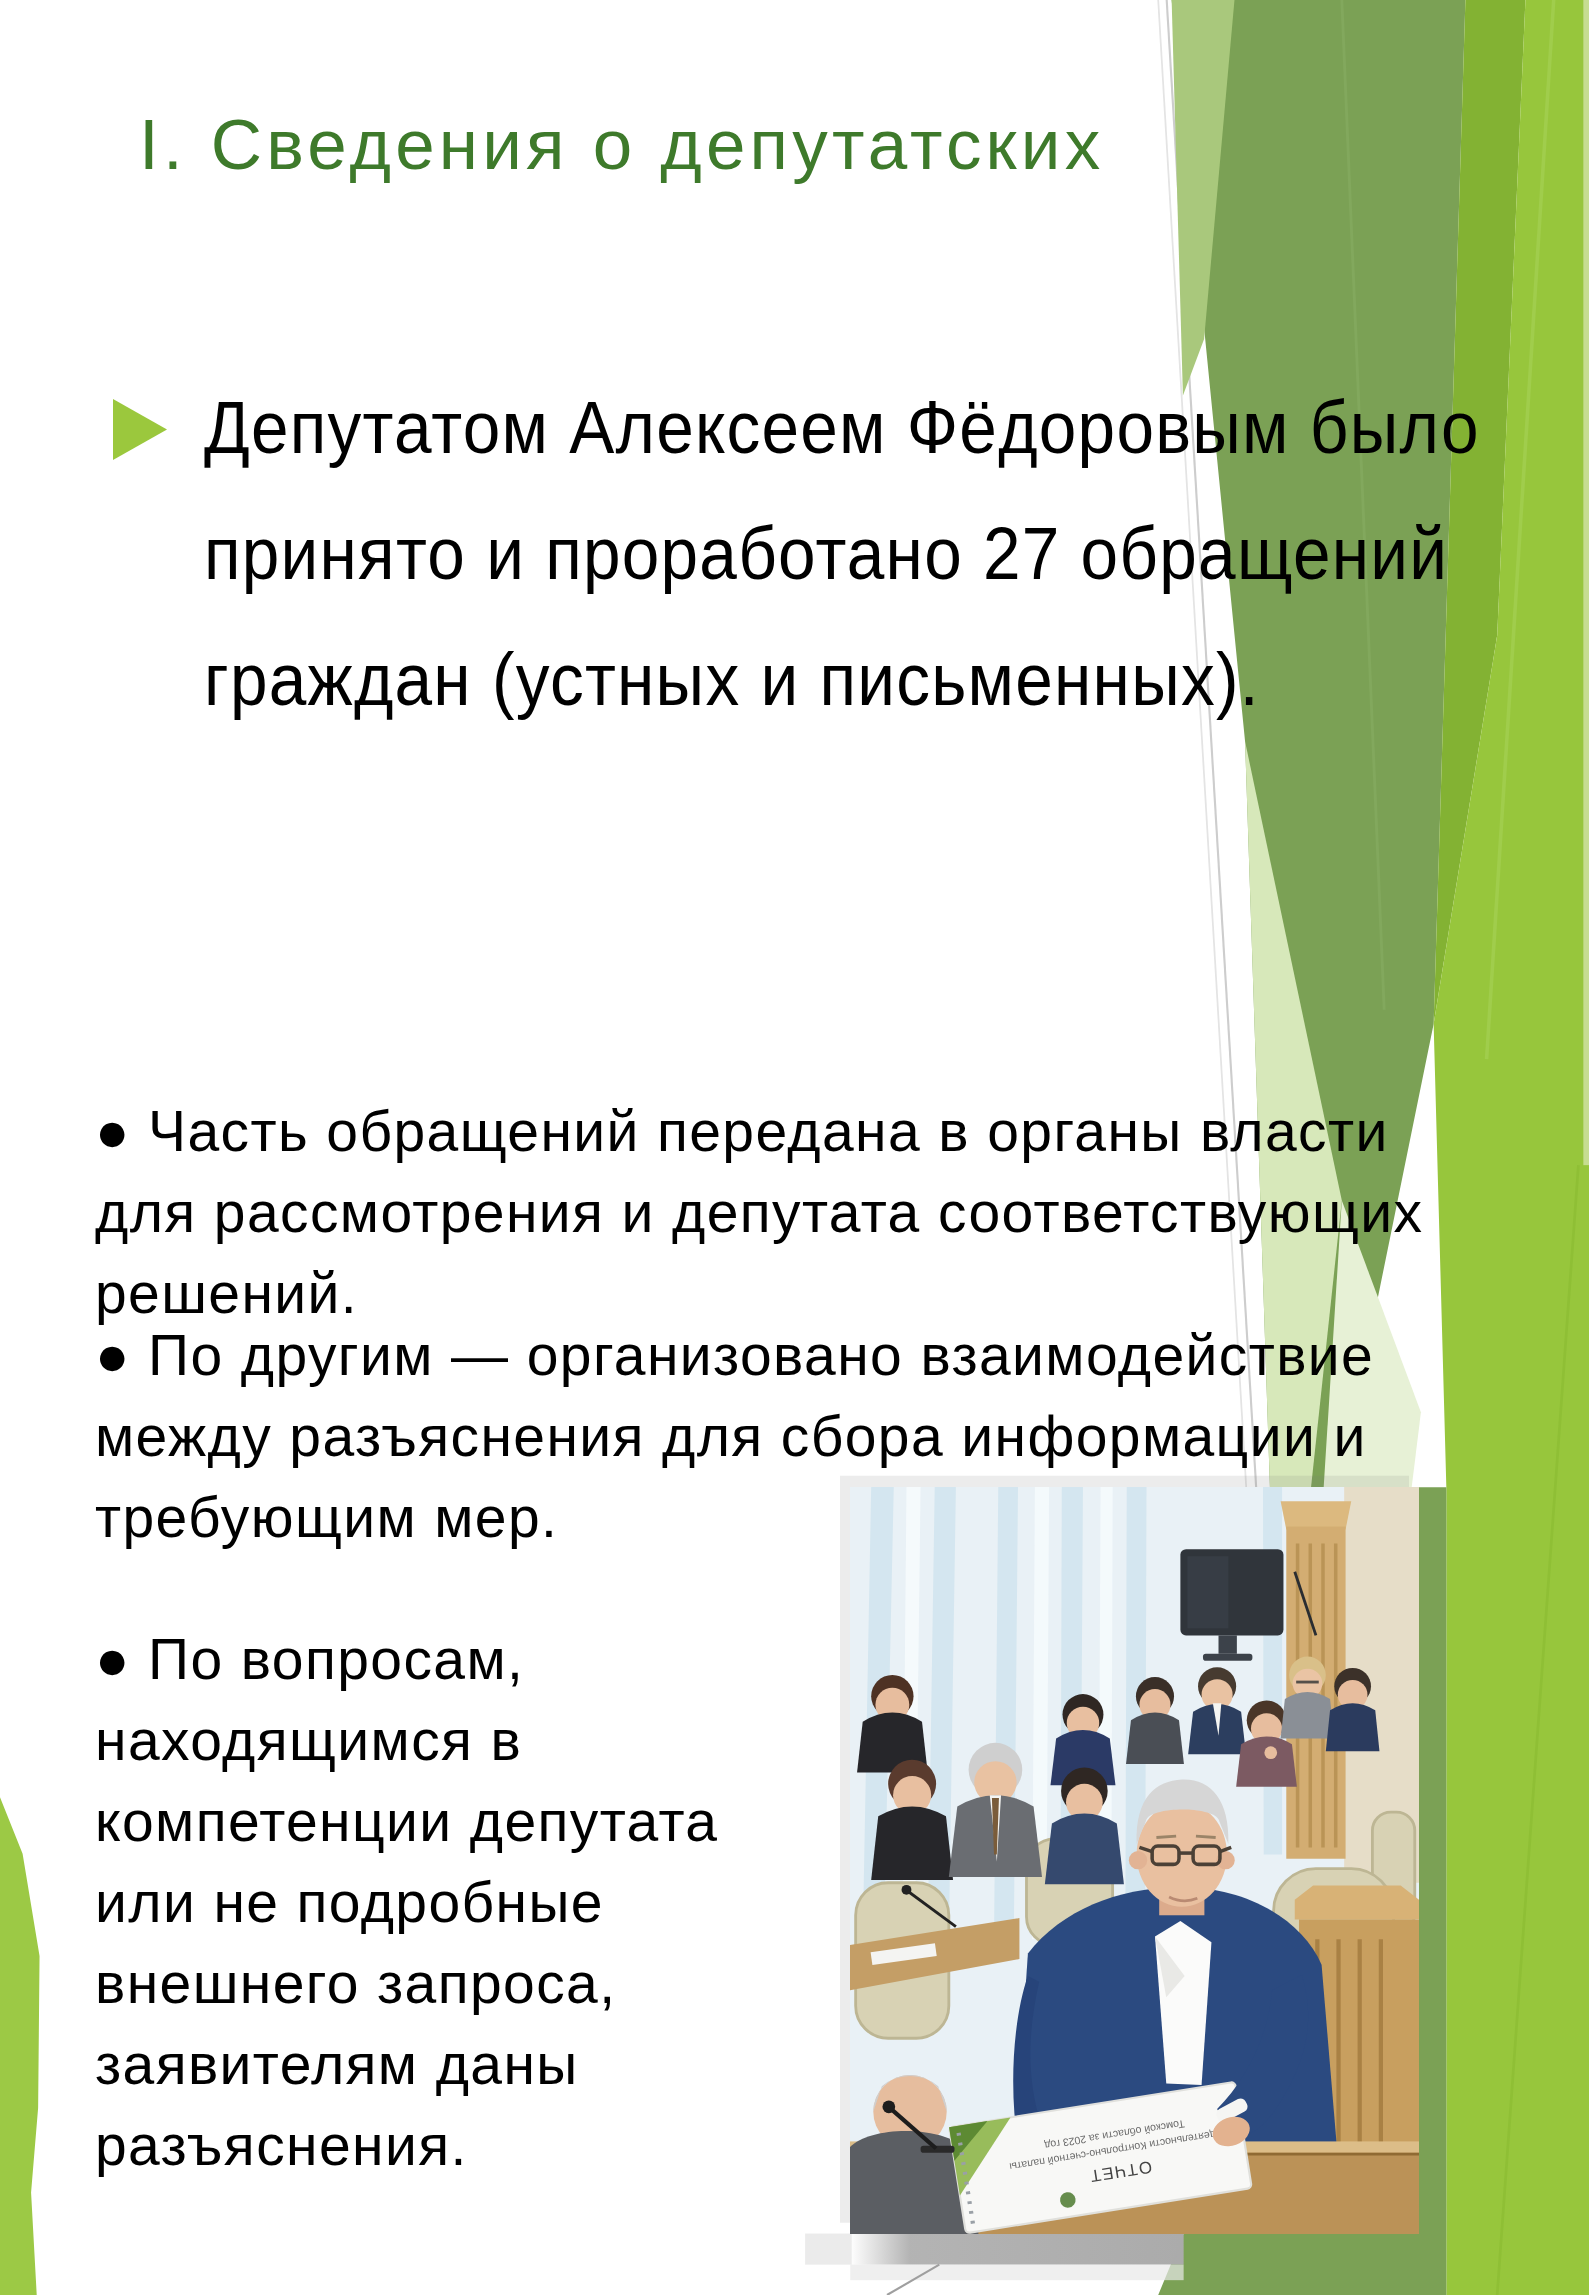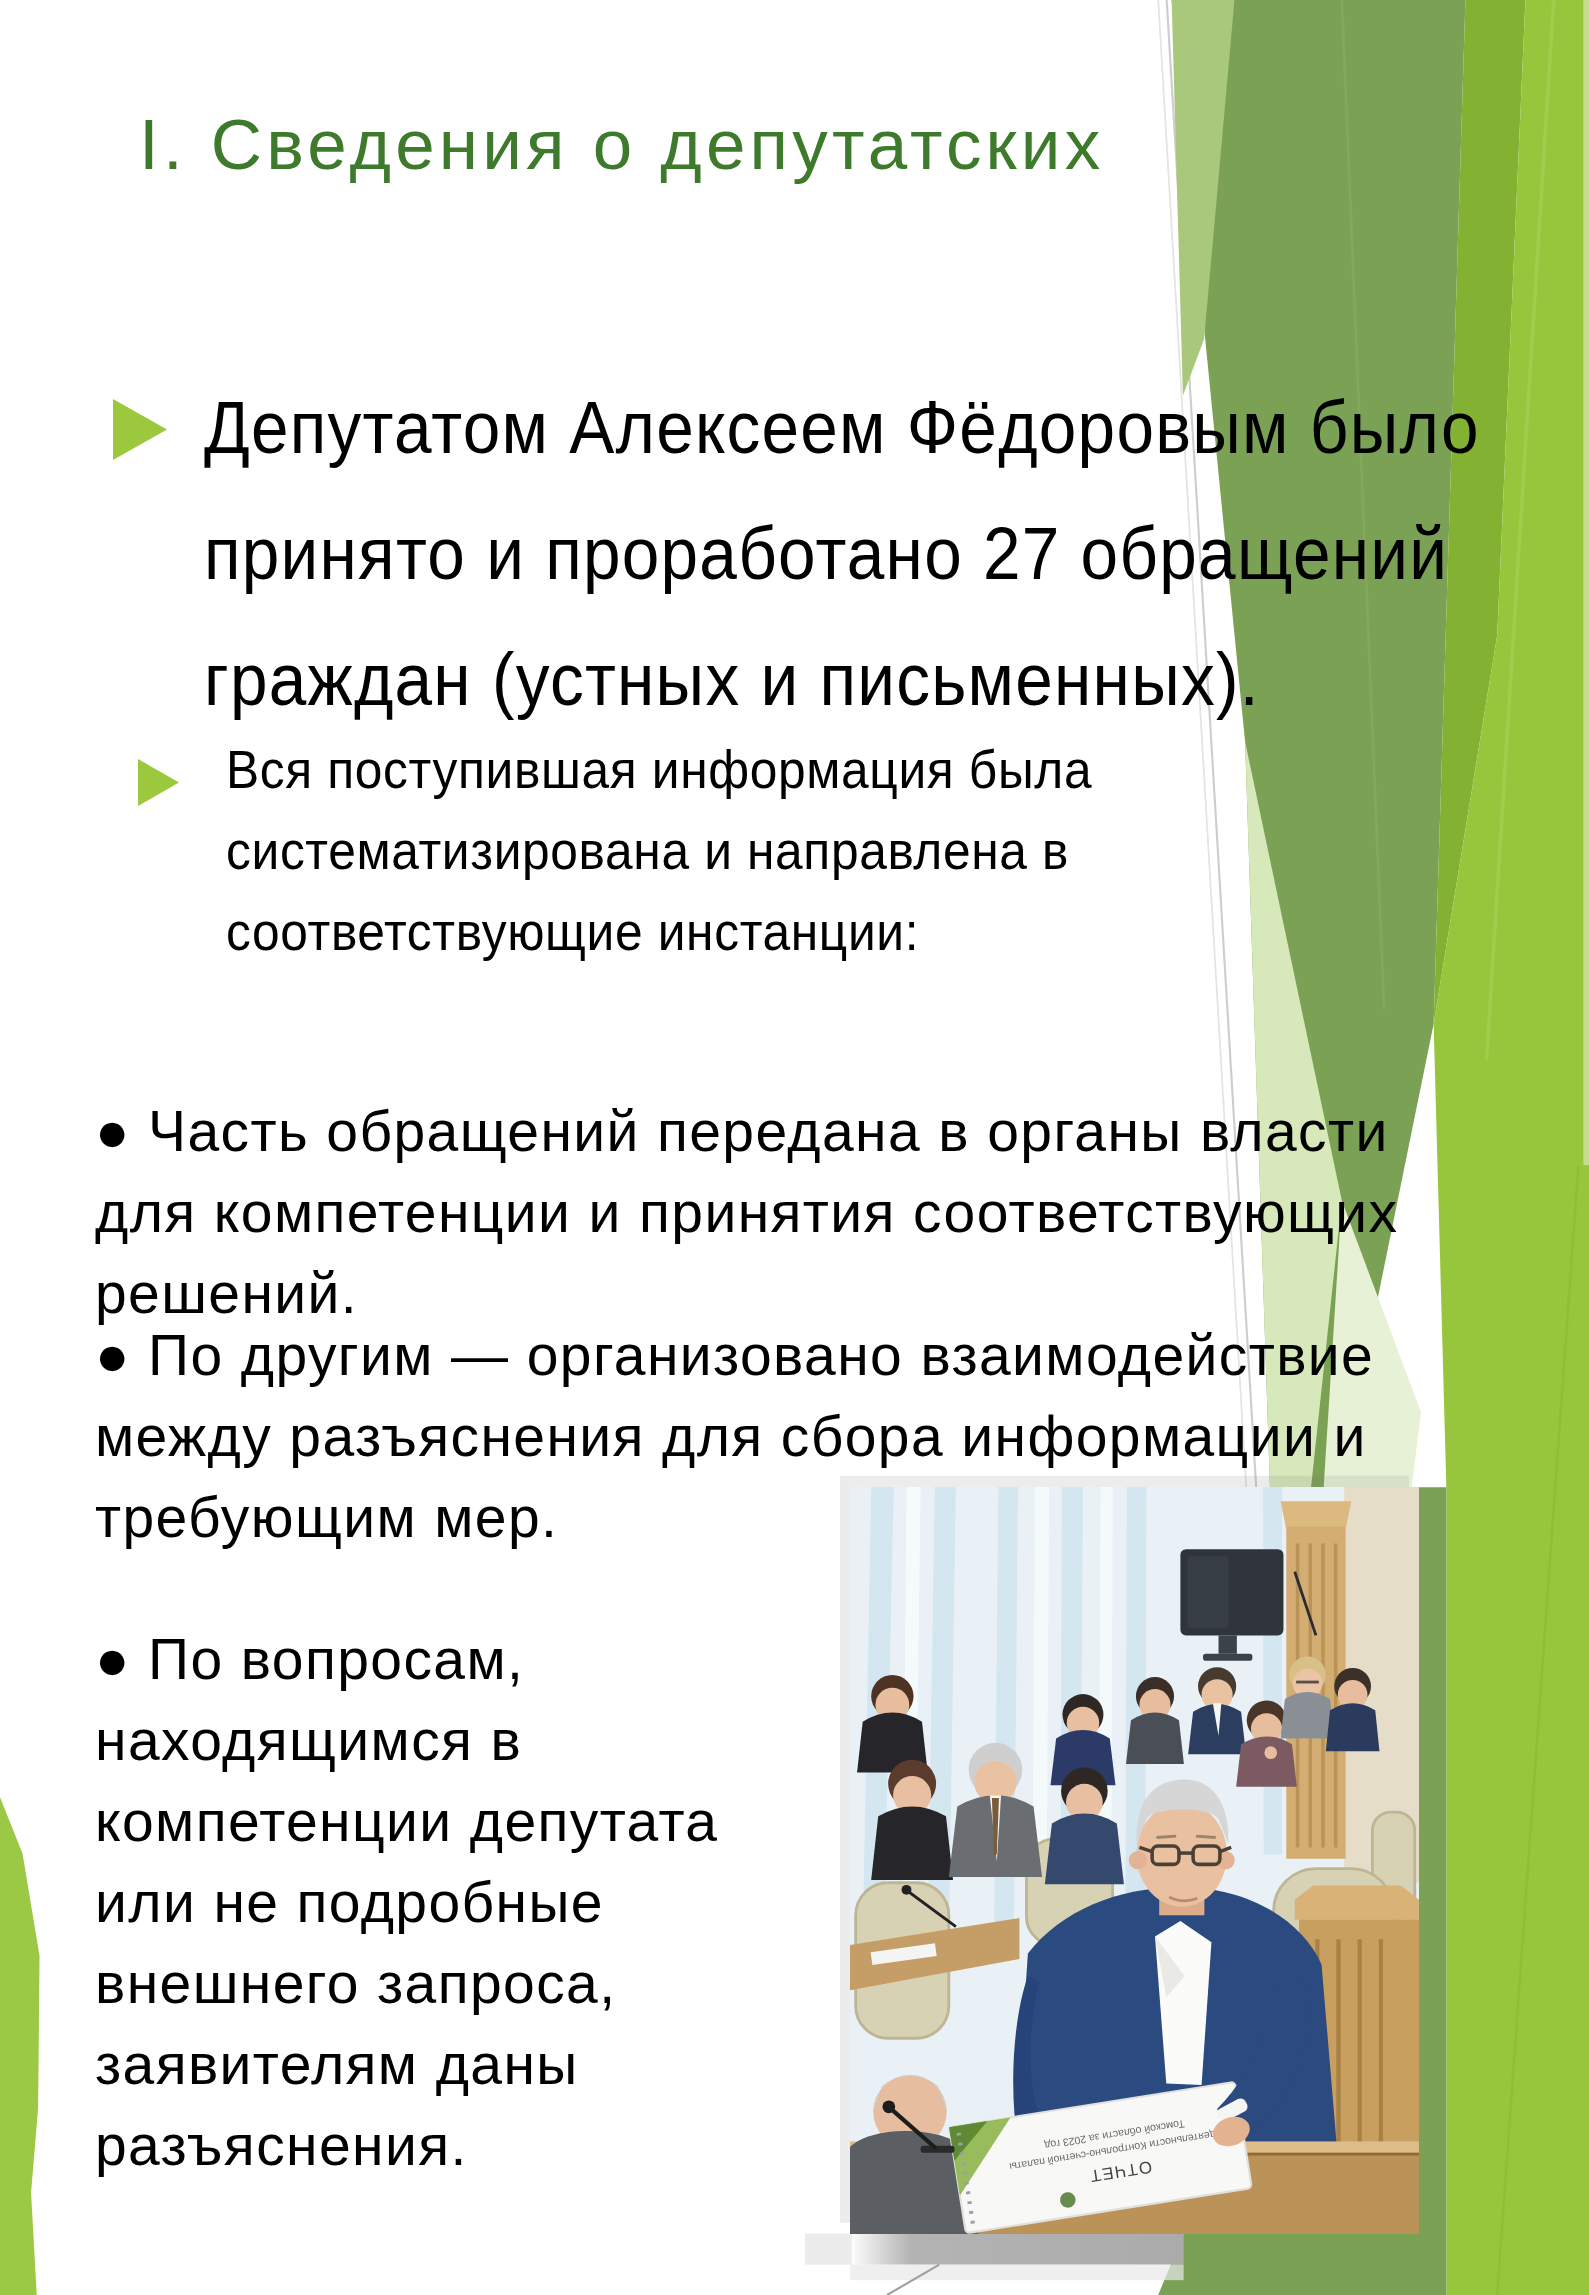--- a/index.html
+++ b/index.html
@@ -79,32 +79,24 @@
 
   <div class="bullet bullet1">
     <span class="tri tri-lg"></span>
     <div class="btext1">
       <div class="ln">Депутатом Алексеем Фёдоровым было</div>
       <div class="ln">принято и проработано 27 обращений</div>
       <div class="ln">граждан (устных и письменных).</div>
     </div>
   </div>
 
-  <div class="bullet bullet2">
-    <span class="tri tri-sm"></span>
-    <div class="btext2">
-      <div class="ln">Вся поступившая информация была</div>
-      <div class="ln">систематизирована и направлена в</div>
-      <div class="ln">соответствующие инстанции:</div>
-    </div>
-  </div>
 
   <div class="para p1">
     <div class="ln">● Часть обращений передана в органы власти</div>
-    <div class="ln">для компетенции и принятия соответствующих</div>
+    <div class="ln">для рассмотрения и депутата соответствующих</div>
     <div class="ln">решений.</div>
   </div>
 
   <div class="para p2">
     <div class="ln">● По другим — организовано взаимодействие</div>
     <div class="ln">между разъяснения для сбора информации и</div>
     <div class="ln">требующим мер.</div>
   </div>
 
   <div class="para p3">

